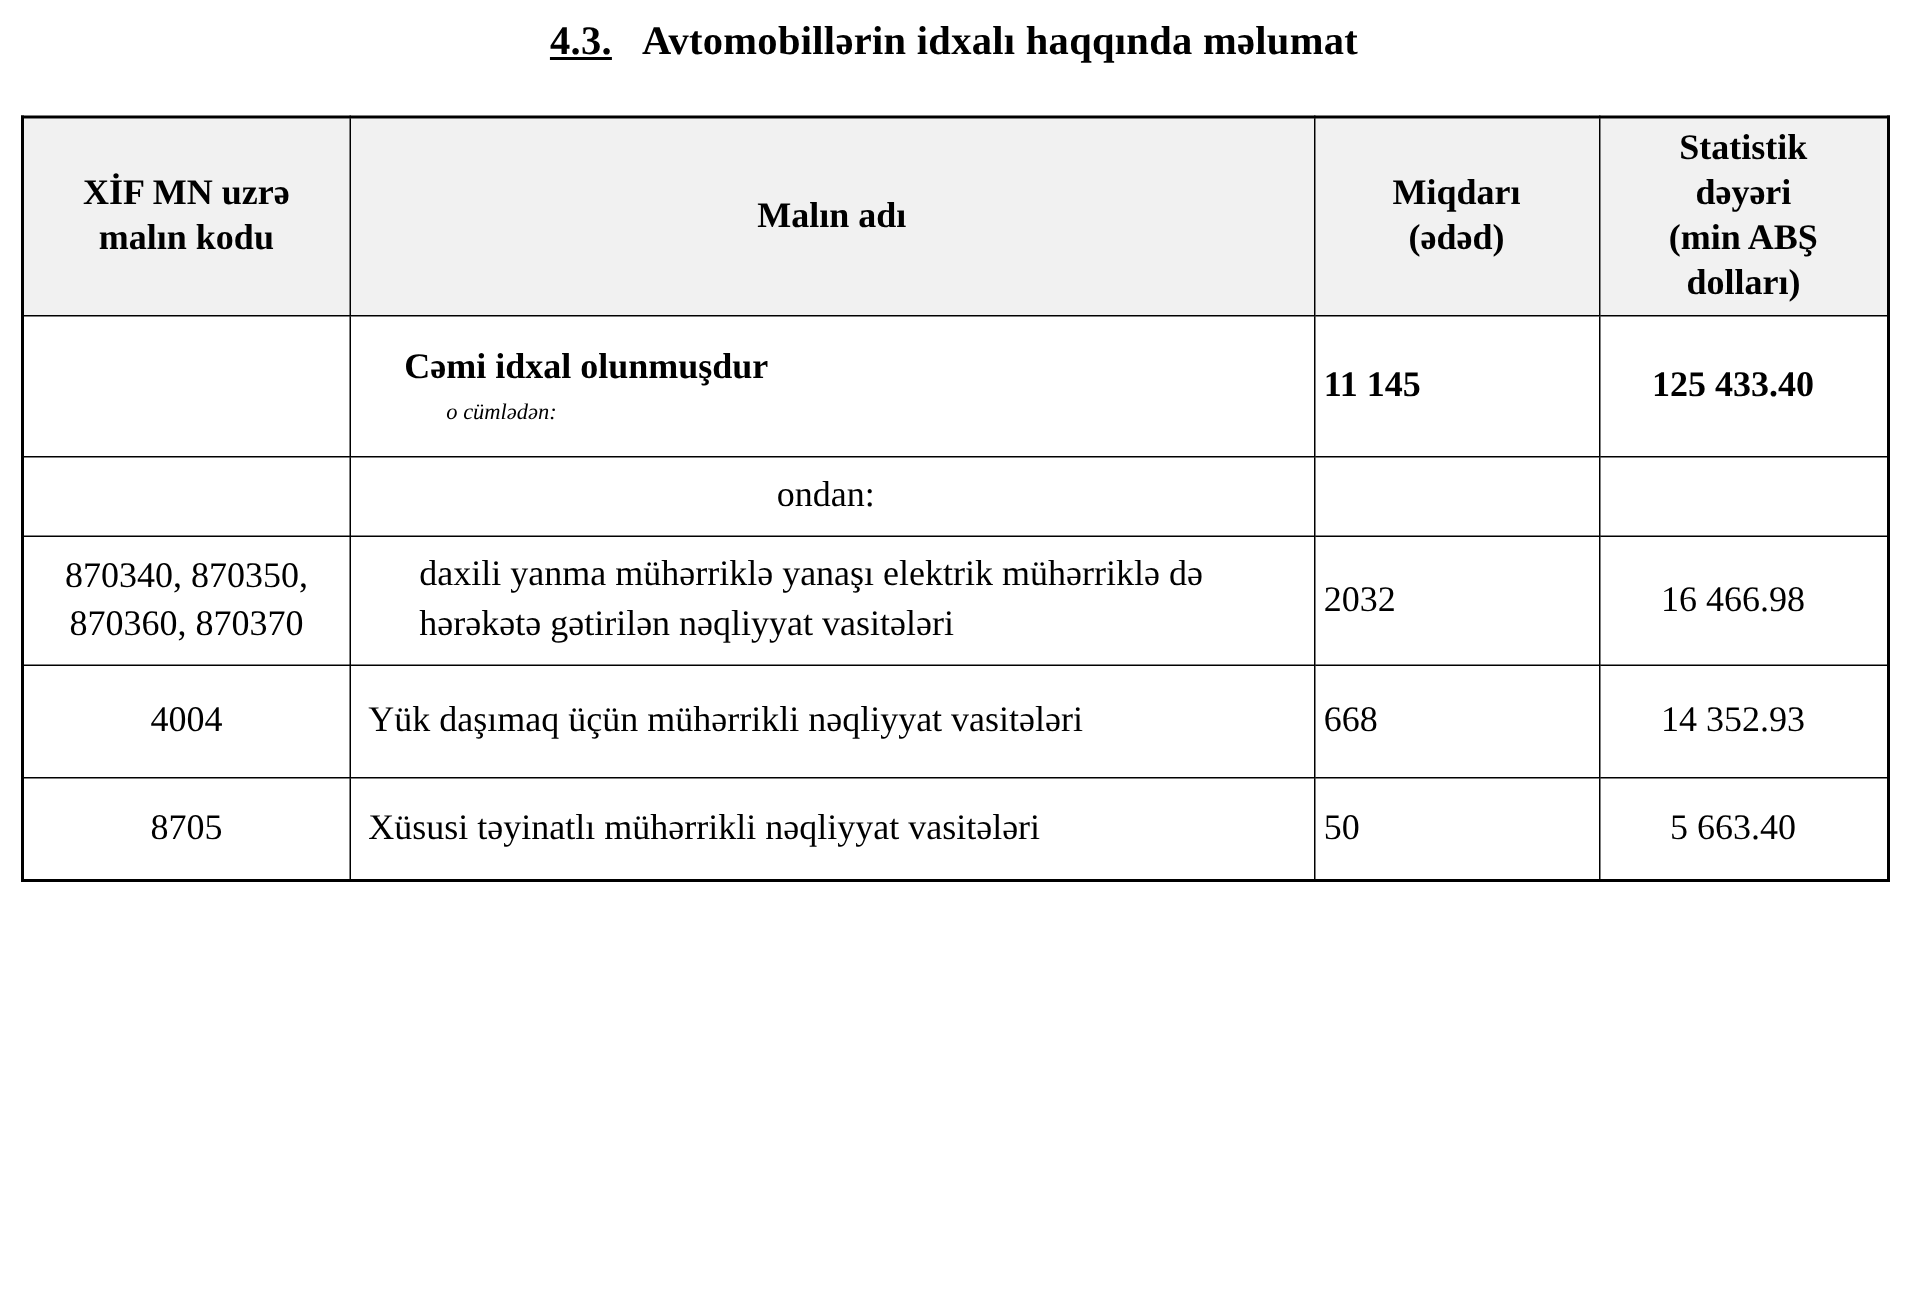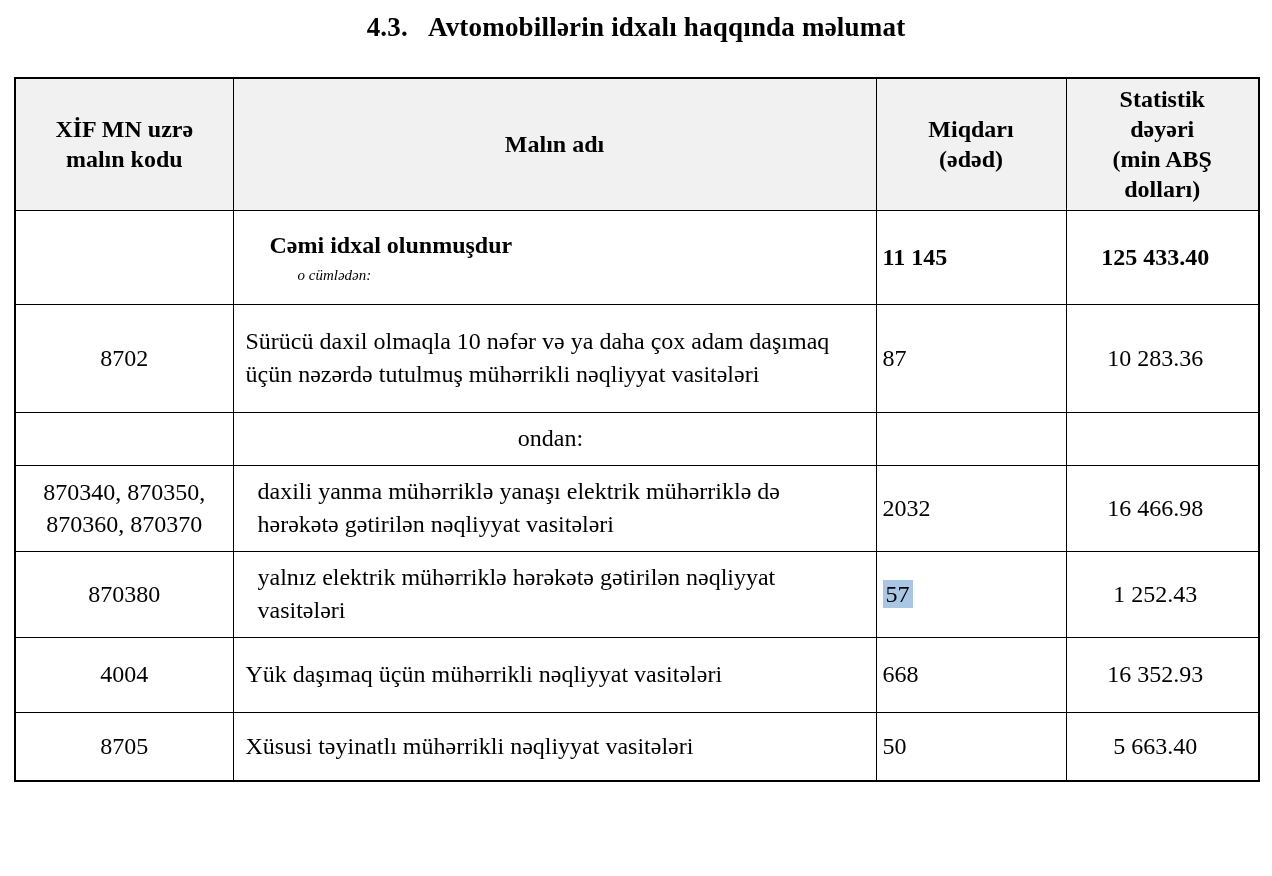--- a/index.html
+++ b/index.html
@@ -19,21 +19,21 @@
     background: #ffffff;
   }
   .doc-title {
     margin-top: 12px;
     text-align: center;
     font-weight: bold;
     font-size: 27px;
     letter-spacing: 0.2px;
     white-space: nowrap;
   }
-  .doc-title .num { margin-right: 20px; }
+  .doc-title .num { margin-right: 20px; text-decoration: underline; }
 
   table.import-table {
     position: absolute;
     left: 14px;
     top: 65px;
     width: 1244px;
     border-collapse: collapse;
     table-layout: fixed;
     border: 2px solid #000;
     font-size: 24px;
@@ -71,21 +71,21 @@
     text-align: center;
     white-space: pre-line;
     line-height: 1.35;
   }
   td.name {
     text-align: left;
     padding-left: 12px;
     padding-right: 14px;
     line-height: 1.38;
   }
-  td.name.indent { padding-left: 24px; }
+  td.name.indent { padding-left: 46px; }
   td.name.center { text-align: center; padding-left: 6px; }
   td.qty {
     text-align: left;
     padding-right: 27px;
   }
   td.val {
     text-align: center;
     padding-right: 20px;
   }
   tr.totals td { font-weight: bold; }
@@ -135,55 +135,43 @@
       <tr class="r0 totals">
         <td class="code"></td>
         <td class="name">
           <div class="total-line">Cəmi idxal olunmuşdur</div>
           <div class="total-sub">o cümlədən:</div>
         </td>
         <td class="qty">11 145</td>
         <td class="val">125 433.40</td>
       </tr>
 
-      <tr class="r1">
-        <td class="code">8702</td>
-        <td class="name">Sürücü daxil olmaqla 10 nəfər və ya daha çox adam daşımaq üçün nəzərdə tutulmuş mühərrikli nəqliyyat vasitələri</td>
-        <td class="qty">87</td>
-        <td class="val">10 283.36</td>
-      </tr>
 
 
       <tr class="r3">
         <td class="code"></td>
         <td class="name center">ondan:</td>
         <td class="qty"></td>
         <td class="val"></td>
       </tr>
 
       <tr class="r4">
         <td class="code">870340, 870350,
 870360, 870370</td>
         <td class="name indent">daxili yanma mühərriklə yanaşı elektrik mühərriklə də hərəkətə gətirilən nəqliyyat vasitələri</td>
         <td class="qty">2032</td>
         <td class="val">16 466.98</td>
       </tr>
 
-      <tr class="r5">
-        <td class="code">870380</td>
-        <td class="name indent">yalnız elektrik mühərriklə hərəkətə gətirilən nəqliyyat vasitələri</td>
-        <td class="qty"><span class="selected-text">57</span></td>
-        <td class="val">1 252.43</td>
-      </tr>
 
       <tr class="r6">
         <td class="code">4004</td>
         <td class="name">Yük daşımaq üçün mühərrikli nəqliyyat vasitələri</td>
         <td class="qty">668</td>
-        <td class="val">16 352.93</td>
+        <td class="val">14 352.93</td>
       </tr>
 
       <tr class="r7">
         <td class="code">8705</td>
         <td class="name">Xüsusi təyinatlı mühərrikli nəqliyyat vasitələri</td>
         <td class="qty">50</td>
         <td class="val">5 663.40</td>
       </tr>
     </tbody>
   </table>

